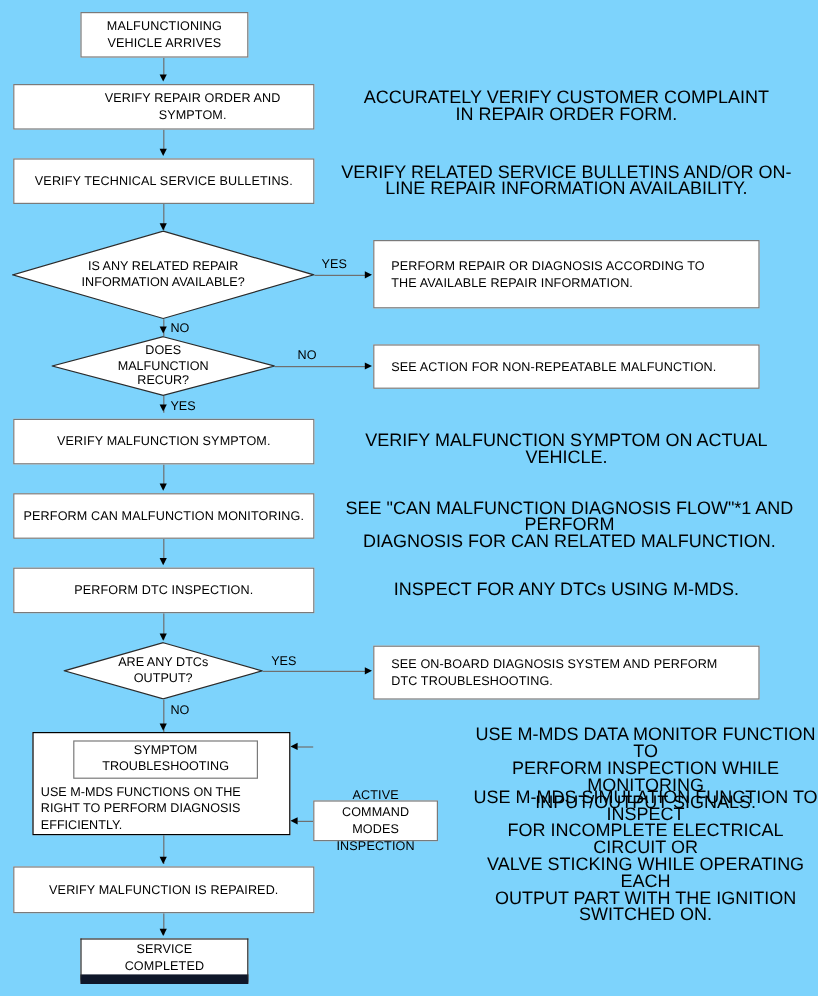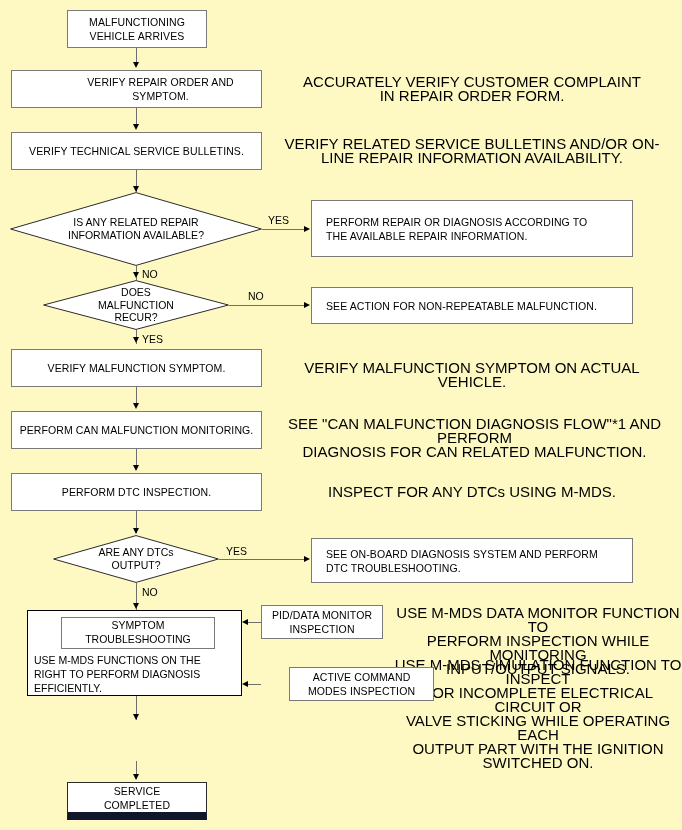--- a/index.html
+++ b/index.html
@@ -8,21 +8,21 @@
     background: #ffffff;
   }
   body {
     font-family: "Liberation Sans", sans-serif;
     color: #000000;
   }
   #canvas {
     position: relative;
     width: 682px;
     height: 830px;
-    background: #fef9c3;
+    background: #7dd3fc;
     overflow: hidden;
   }
   
   .node {
     position: absolute;
     box-sizing: border-box;
     border: 1px solid #7a7a7a;
     background: #ffffff;
     display: flex;
     align-items: center;
@@ -261,44 +261,43 @@
   <div class="compound" style="left:27px; top:610px; width:215px; height:86px;">
     <div class="inner-box" style="left:33px; top:6px; width:154px; height:32px;">
       <span style="white-space:pre-line;">SYMPTOM
 TROUBLESHOOTING</span>
     </div>
     <div class="inner-text" style="left:6px; top:42px; width:205px;">USE M-MDS FUNCTIONS ON THE
 RIGHT TO PERFORM DIAGNOSIS
 EFFICIENTLY.</div>
   </div>
 
-  <div class="node" style="left:261px; top:605px; width:122px; height:34px;">
-    <span class="txt">PID/DATA MONITOR
-INSPECTION</span>
-  </div>
   <div class="hline" style="left:248px; top:622px; width:13px;"></div>
   <div class="arrow-left" style="left:242px; top:618.5px;"></div>
   <div class="note" style="left:393px; top:606px; width:290px;">USE M-MDS DATA MONITOR FUNCTION TO
 PERFORM INSPECTION WHILE MONITORING
 INPUT/OUTPUT SIGNALS.</div>
 
-  <div class="node" style="left:261px; top:667px; width:145px; height:34px;margin-left:28px;">
+  <div class="node" style="left:261px; top:667px; width:104px; height:34px;">
     <span class="txt">ACTIVE COMMAND
 MODES INSPECTION</span>
   </div>
   <div class="hline" style="left:248px; top:684px; width:13px;"></div>
   <div class="arrow-left" style="left:242px; top:680.5px;"></div>
   <div class="note" style="left:393px; top:658px; width:290px;">USE M-MDS SIMULATION FUNCTION TO INSPECT
 FOR INCOMPLETE ELECTRICAL CIRCUIT OR
 VALVE STICKING WHILE OPERATING EACH
 OUTPUT PART WITH THE IGNITION SWITCHED ON.</div>
 
   <div class="vline" style="left:136px; top:696px; height:24px;"></div>
   <div class="arrow-down" style="left:133px; top:714px;"></div>
 
+  <div class="node" style="left:11px; top:722px; width:251px; height:39px;">
+    <span class="txt">VERIFY MALFUNCTION IS REPAIRED.</span>
+  </div>
 
   <div class="vline" style="left:136px; top:761px; height:18px;"></div>
   <div class="arrow-down" style="left:133px; top:774px;"></div>
 
   <div class="node terminal dark" style="left:67px; top:782px; width:140px; height:38px;">
     <span class="txt">SERVICE
 COMPLETED</span>
   </div>
 
 </div>

